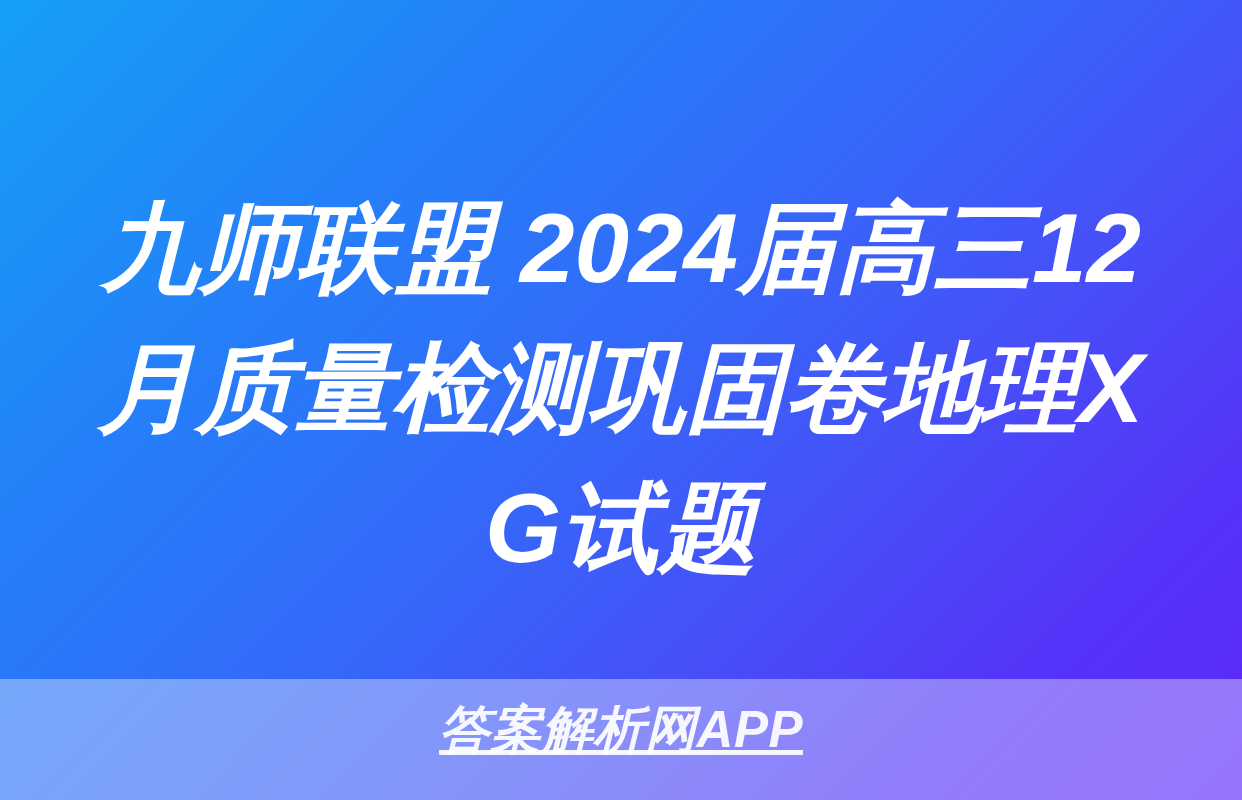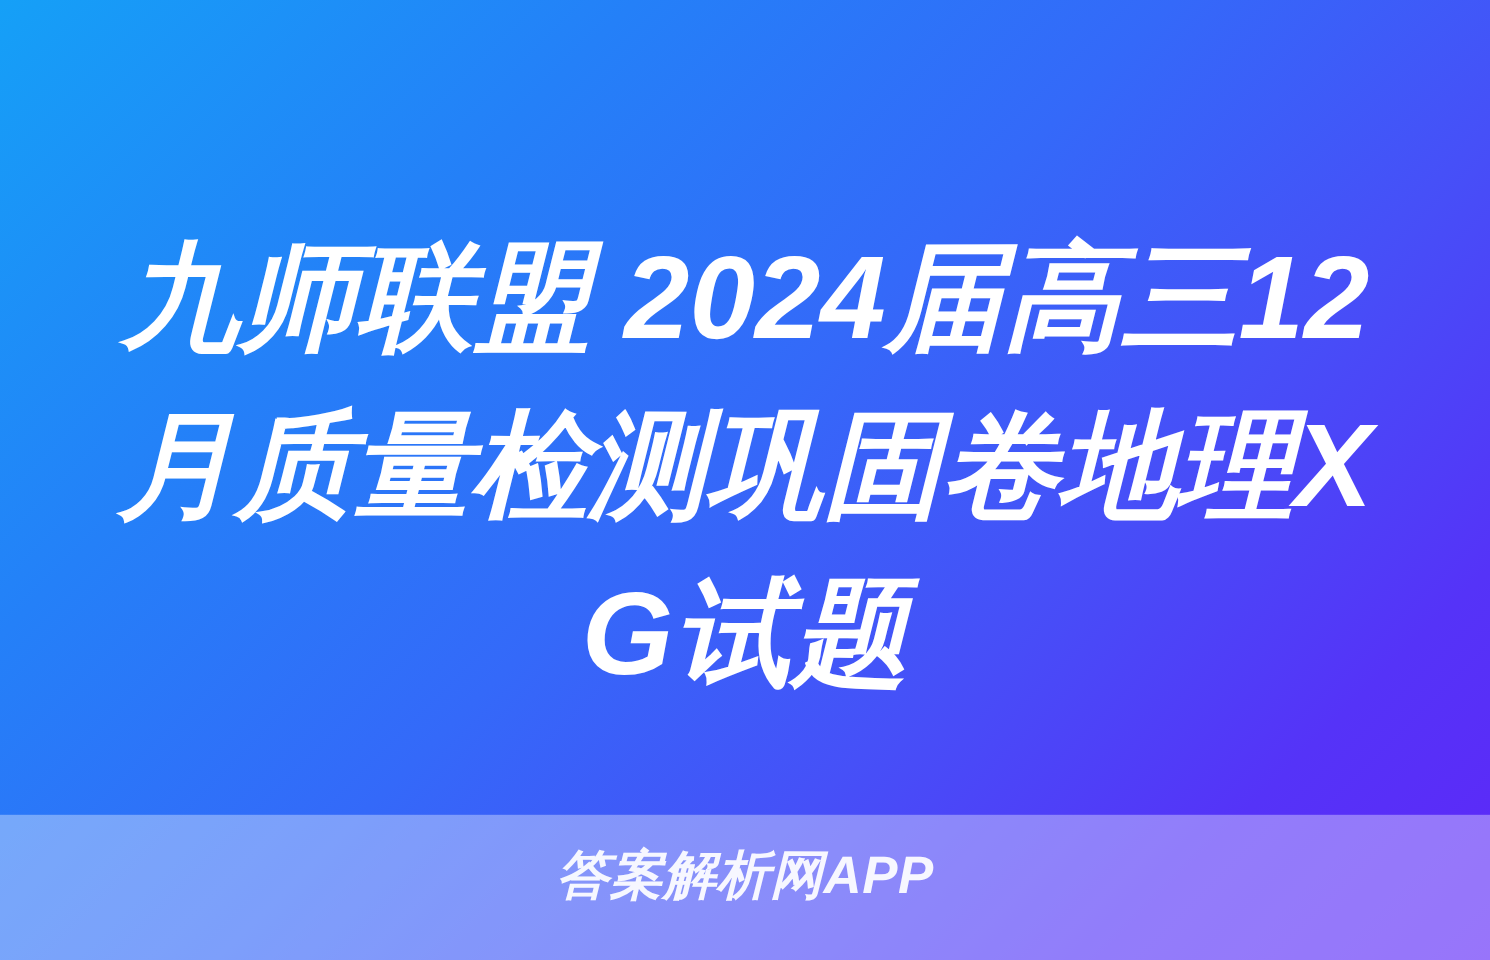--- a/index.html
+++ b/index.html
@@ -52,26 +52,27 @@
     background-color: rgba(255, 255, 255, 0.36);
   }
 
   .watermark {
     position: absolute;
     left: 0;
     right: 0;
     top: 706px;
     text-align: center;
     color: rgba(255, 255, 255, 0.93);
-    font-size: 44px;
+    font-size: 51px;
     line-height: 48px;
     font-weight: 700;
     font-style: italic;
     letter-spacing: 0.5px;
     white-space: nowrap;
+    text-decoration: underline;
   }
 </style>
 </head>
 <body>
 
 <div id="poster">
 
   <div class="headline">九师联盟 2024届高三12月质量检测巩固卷地理XG试题</div>
 
   <div class="footer-band"></div>

